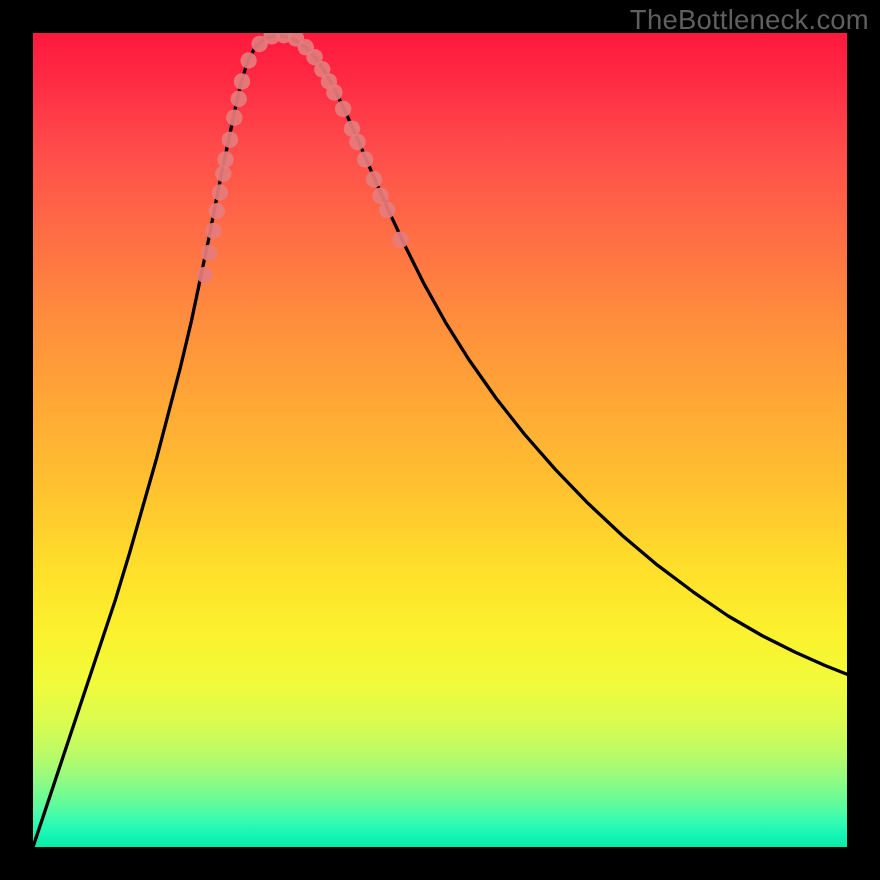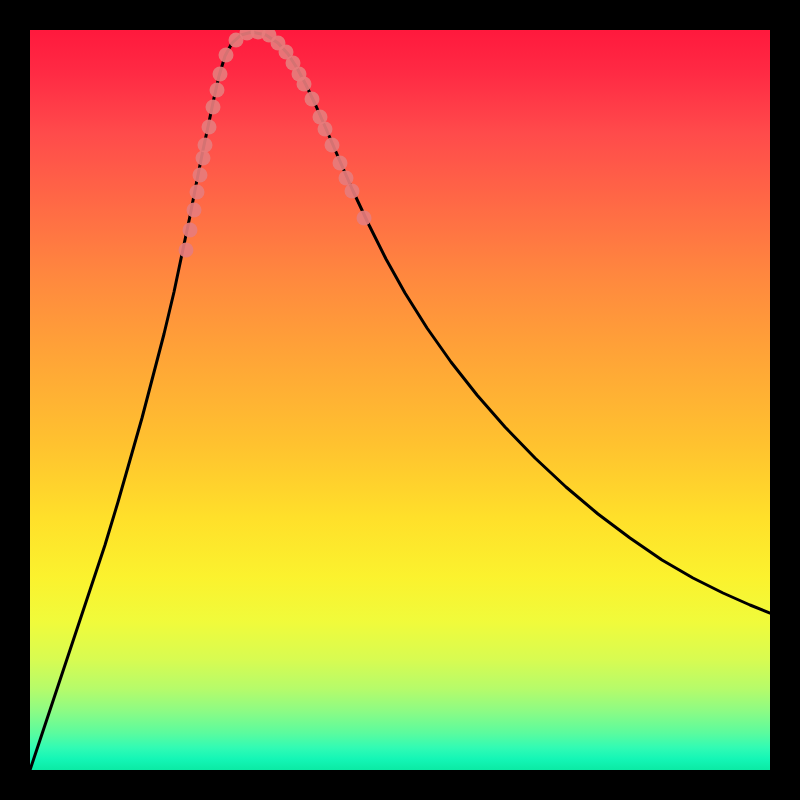--- a/index.html
+++ b/index.html
@@ -76,20 +76,21 @@
     opacity: 0.92;
     transform: translate(-50%, -50%);
     z-index: 20;
   }
 </style>
 </head>
 <body>
 
 <div class="stage">
 
+  <div class="watermark">TheBottleneck.com</div>
 
   <div class="plot">
     <div class="gradient"></div>
 
     <svg class="curve-svg" viewBox="0 0 740 740" preserveAspectRatio="none">
       <path id="left-path" fill="none" stroke="#000" stroke-width="3" stroke-linecap="round" stroke-linejoin="round" d="M0.0 740.0 L15.0 695.0 L30.0 650.0 L45.0 605.0 L60.0 560.0 L75.0 515.0 L88.0 472.0 L100.0 430.0 L112.0 388.0 L123.0 346.0 L134.0 304.0 L144.0 262.0 L152.0 224.0 L160.0 186.0 L167.0 150.0 L173.0 120.0 L179.0 92.0 L184.0 68.0 L189.0 46.0 L195.0 26.0 L202.0 13.0 L211.0 5.0 L222.0 2.0"></path>
       <path id="right-path" fill="none" stroke="#000" stroke-width="3" stroke-linecap="round" stroke-linejoin="round" d="M222.0 2.0 L236.0 5.0 L248.0 13.0 L258.0 24.0 L267.0 38.0 L276.0 55.0 L286.0 76.0 L297.0 101.0 L309.0 129.0 L323.0 161.0 L339.0 195.0 L356.0 229.0 L375.0 263.0 L397.0 298.0 L421.0 332.0 L447.0 365.0 L475.0 397.0 L505.0 428.0 L536.0 457.0 L568.0 484.0 L600.0 508.0 L632.0 530.0 L663.0 548.0 L693.0 563.0 L720.0 575.0 L740.0 583.0"></path>
     </svg>
 
     <div id="markers">

